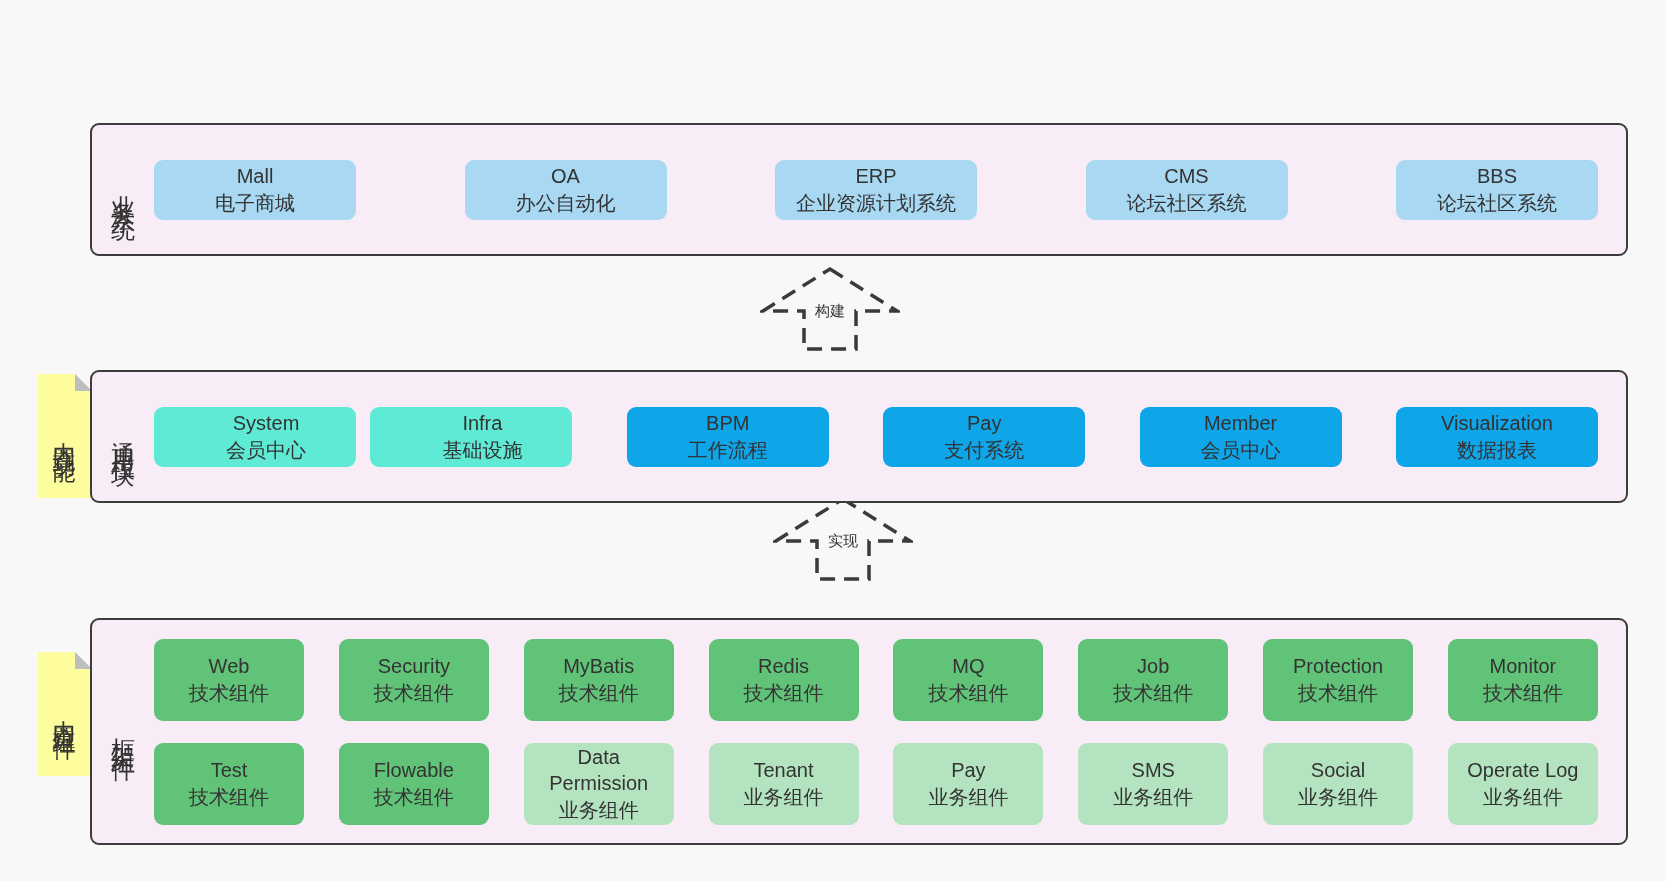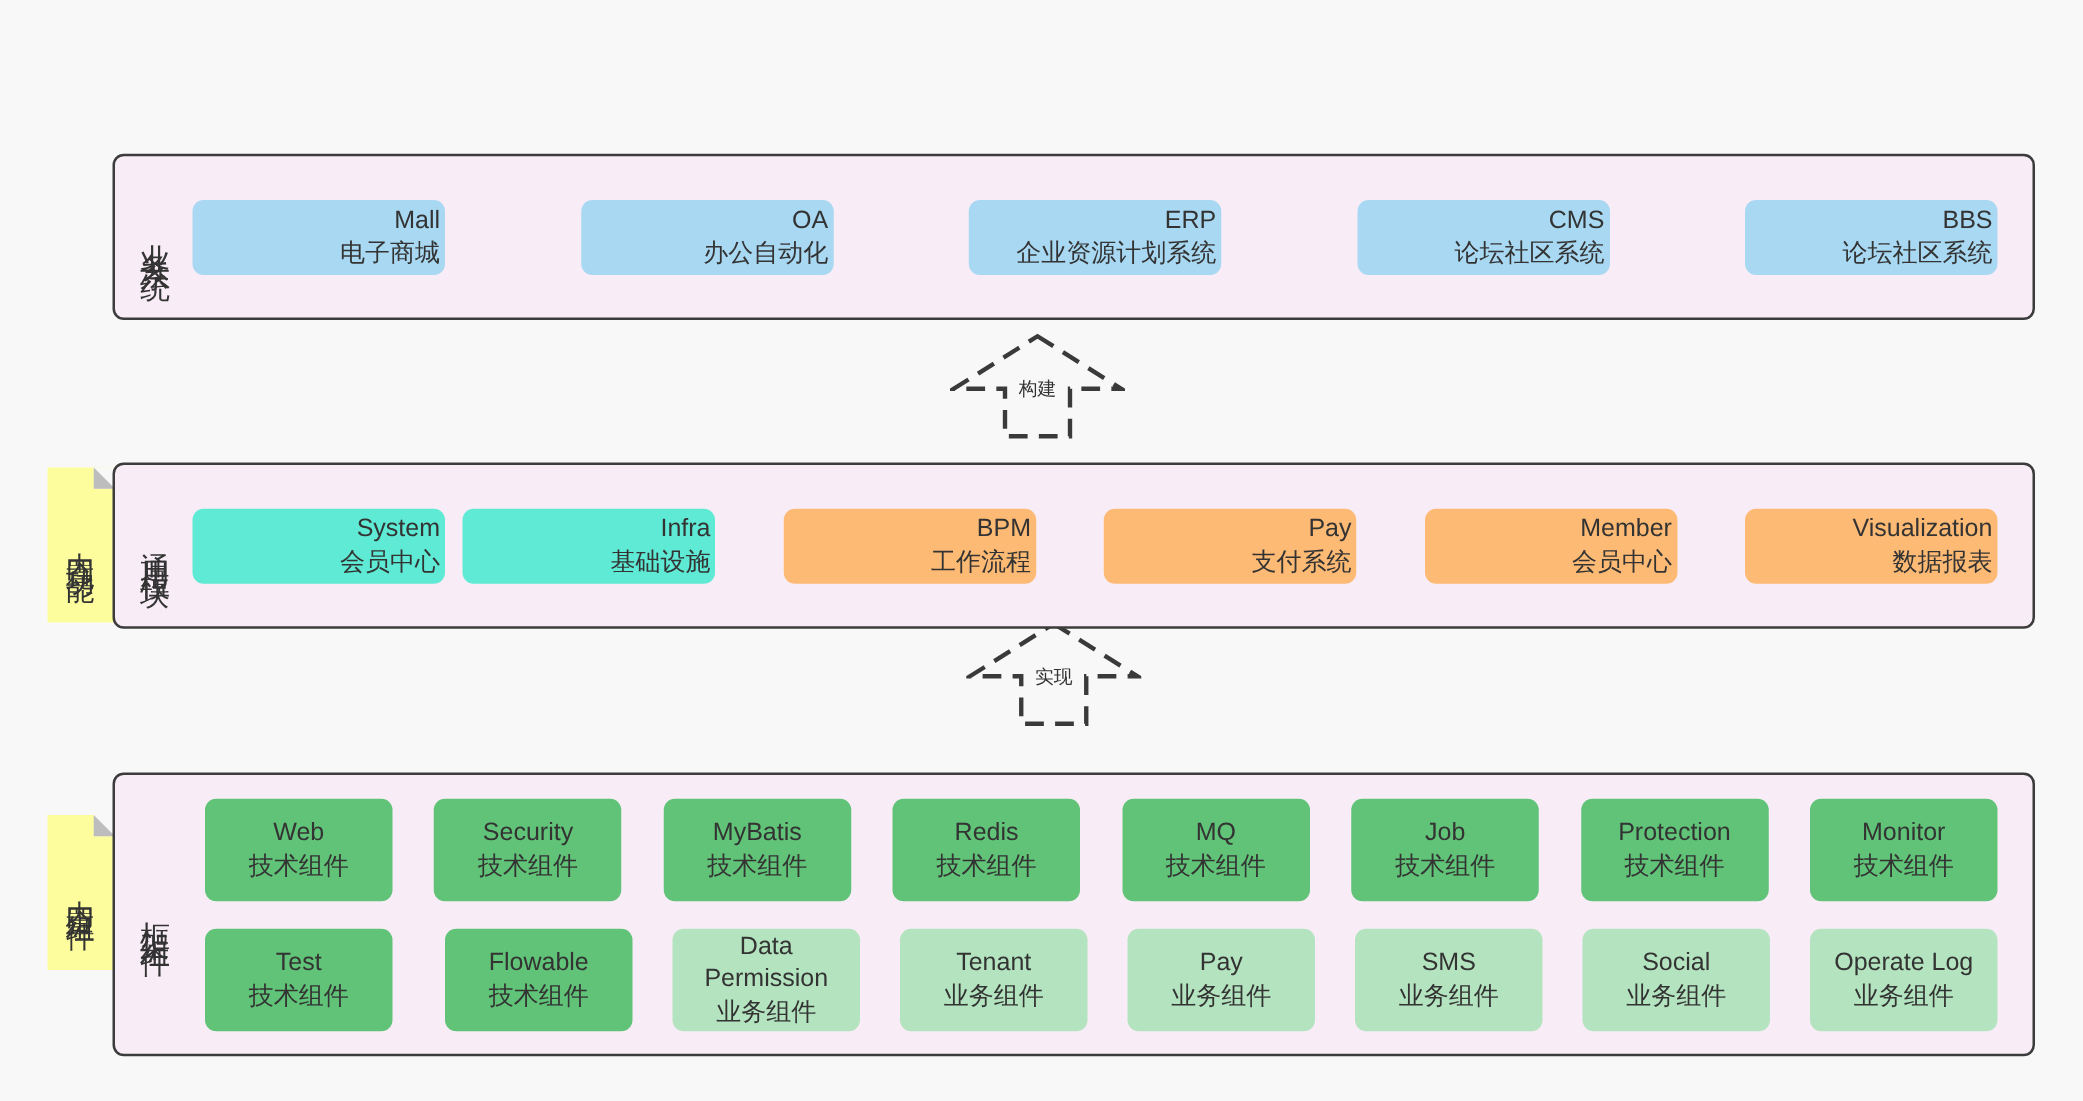--- a/index.html
+++ b/index.html
@@ -26,26 +26,26 @@
   .boxes-col{
     flex:1;display:flex;flex-direction:column;justify-content:center;gap:22px;
     padding-right:28px;
   }
   .boxes-col .row{display:flex;align-items:center;justify-content:space-between;}
   .box{
     border-radius:9px;display:flex;flex-direction:column;align-items:center;
     justify-content:center;text-align:center;font-size:20px;line-height:1.32;
     box-sizing:border-box;padding:2px 4px;
   }
-  .w6{width:202px;height:60px;align-items:flex-end;}
+  .w6{width:202px;height:60px;}
   .w8{width:150px;height:82px;}
   .blue{background:#a8d8f2;}
   .red{background:#5eead4;padding-left:26px;}
-  .pink{background:#fdba74;margin-left:40px;}
-  .g1{background:#60c377;margin-left:10px;}
+  .pink{background:#0ea5e9;margin-left:40px;}
+  .g1{background:#60c377;}
   .g2{background:#b4e4bf;}
   .tab{
     position:absolute;width:54px;z-index:1;background:#fdfd9d;
     display:flex;align-items:center;justify-content:center;
     writing-mode:vertical-rl;text-orientation:upright;
     font-size:23px;letter-spacing:6px;color:#333;
   }
   .tab::after{
     content:"";position:absolute;top:0;right:0;width:0;height:0;
     border-left:17px solid #bdbdbd;border-top:17px solid #f8f8f8;

